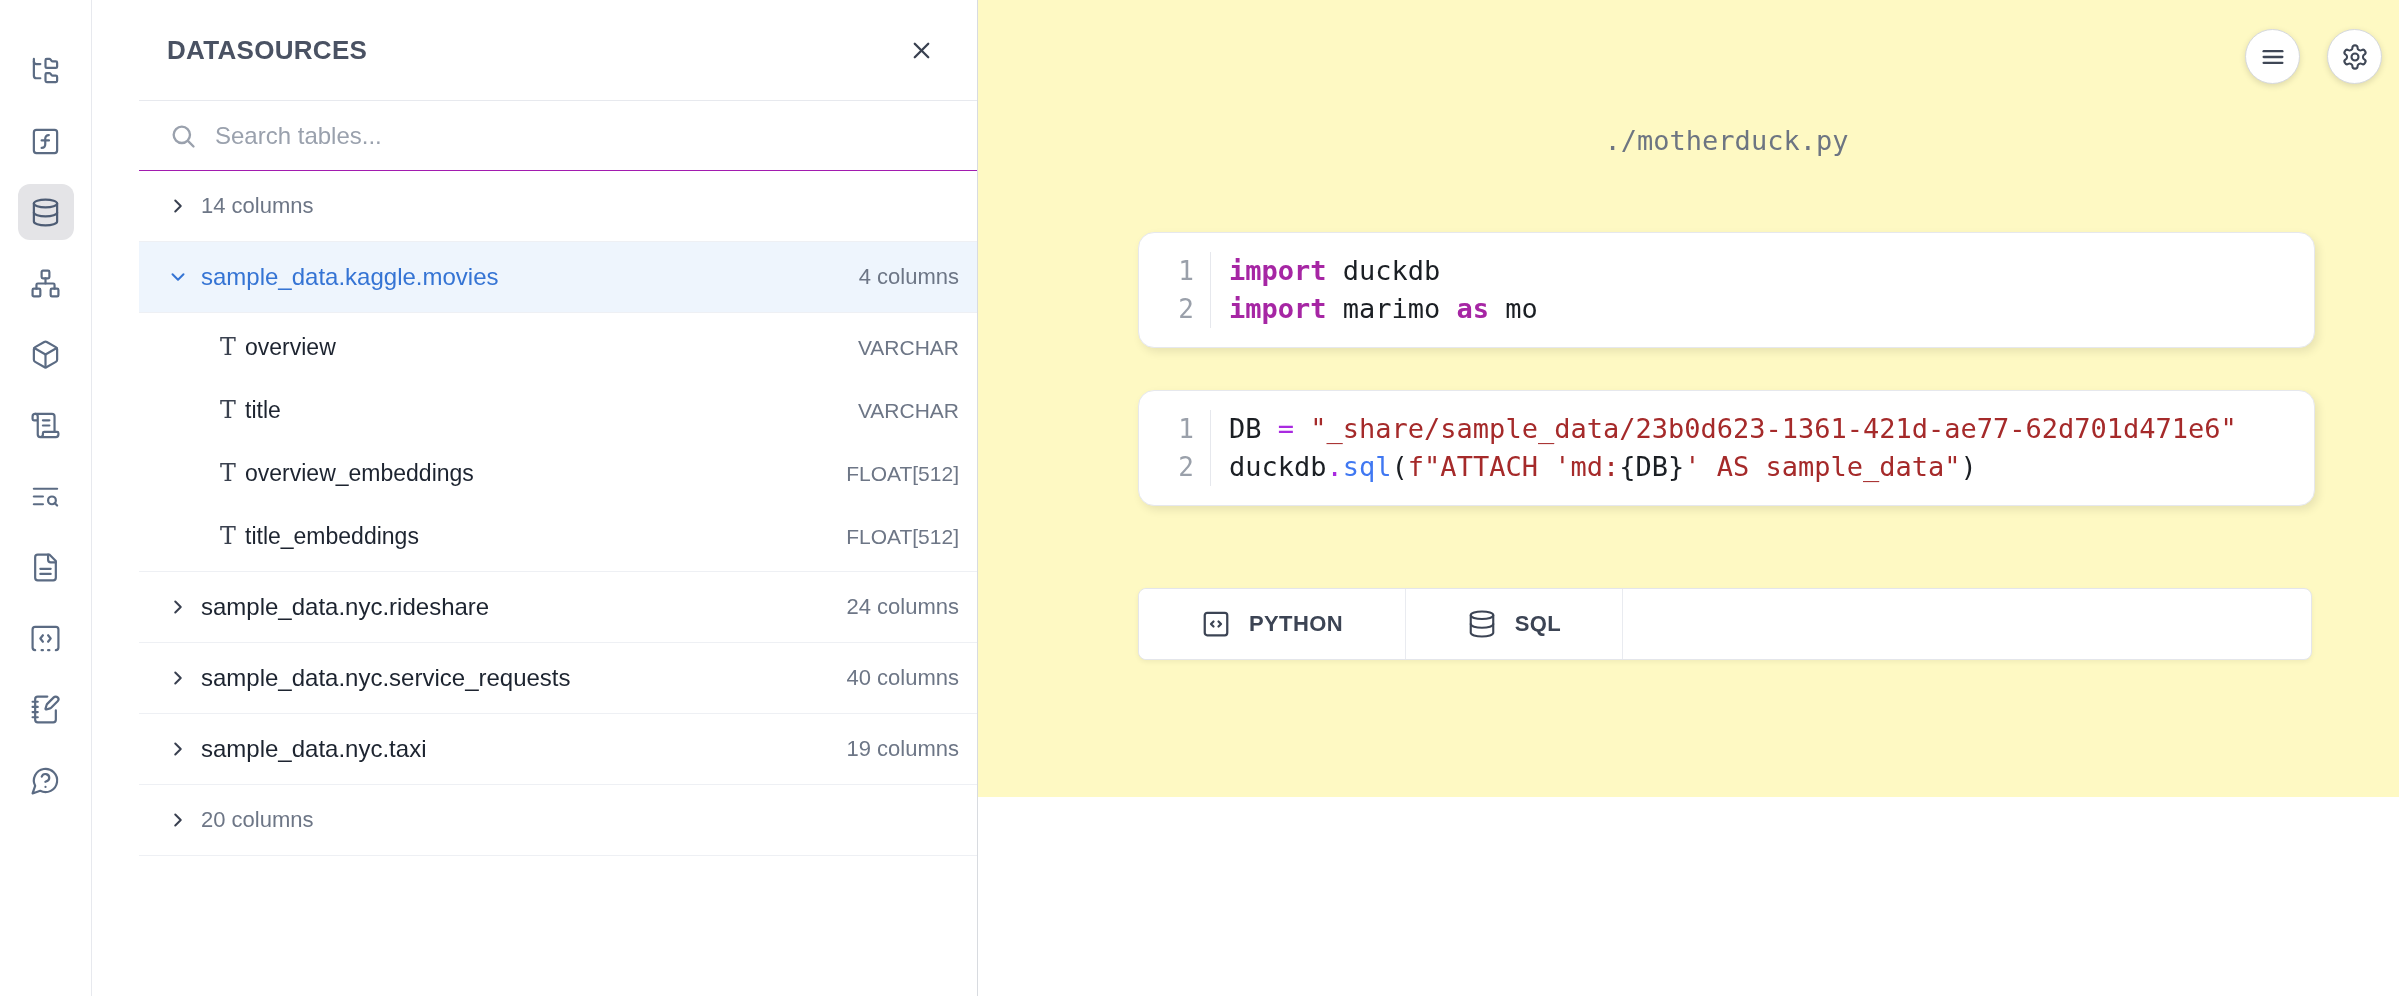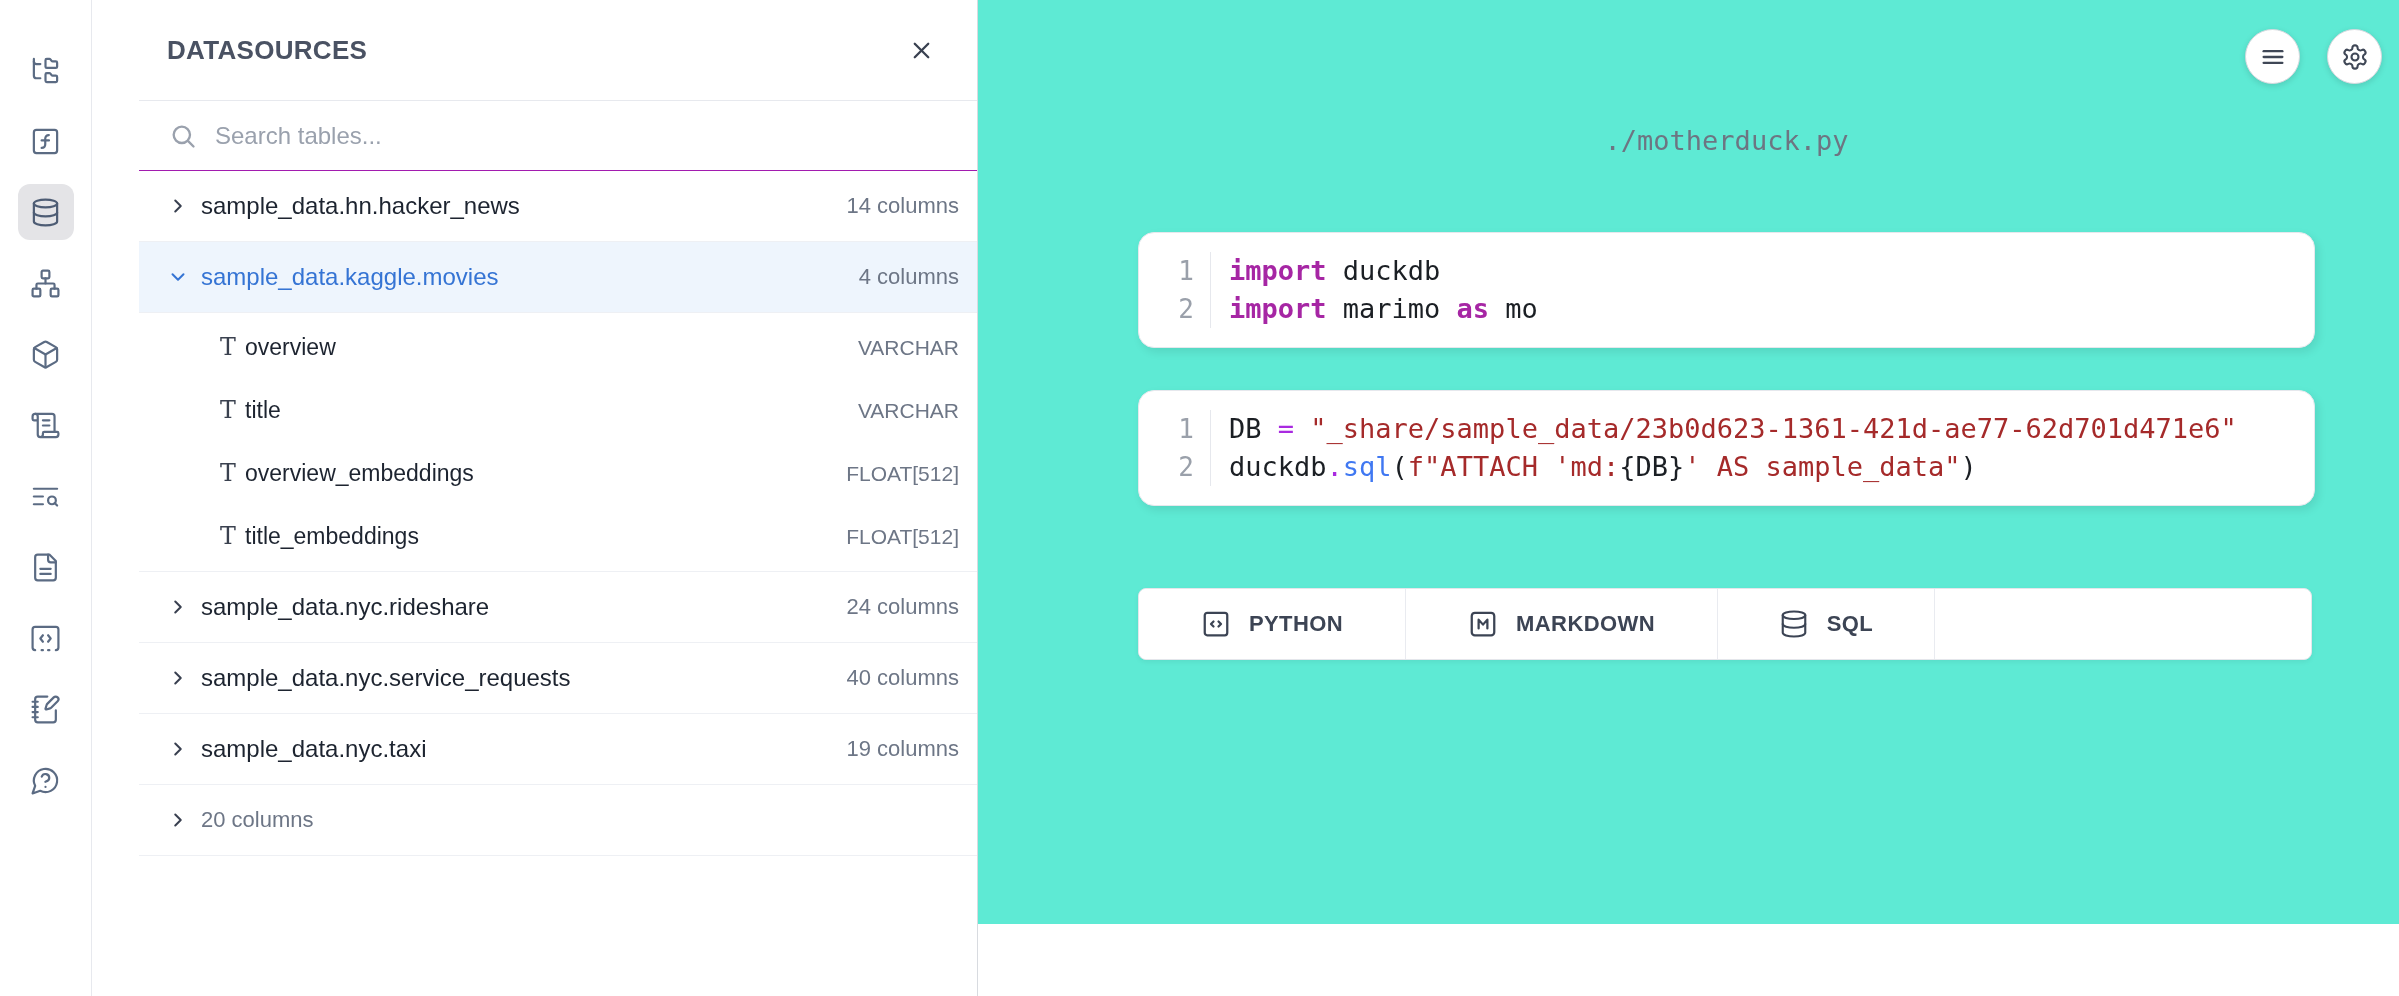--- a/index.html
+++ b/index.html
@@ -43,21 +43,21 @@
   .tbl-row.selected{background:#eef5fd;}
   .tbl-row.selected .tbl-name,.tbl-row.selected .chev{color:#3574d4;}
 
   .cols-wrap{border-bottom:1px solid #eef0f4;padding:3px 0;}
   .col-row{height:63px;display:flex;align-items:center;padding:0 18px 0 72px;cursor:pointer;}
   .col-ticon{width:34px;font-family:"DejaVu Serif",serif;font-size:25px;color:#3a414f;flex:0 0 auto;}
   .col-name{font-size:23px;color:#1d2430;flex:1;}
   .col-type{font-size:21px;color:#6d7686;}
 
   
-  .main{position:absolute;left:978px;top:0;width:1421px;height:924px;background:#5eead4;}
+  .main{position:absolute;left:978px;top:0;width:1421px;height:797px;background:#fef9c3;}
   .top-actions{position:absolute;top:29px;right:17px;display:flex;gap:27px;}
   .action-circle{width:55px;height:55px;border-radius:50%;border:1px solid #d6d9de;background:#fff;
     display:flex;align-items:center;justify-content:center;color:#3f4756;cursor:pointer;
     box-shadow:0 2px 6px rgba(0,0,0,.13);padding:0;}
   .action-circle .icn{width:28px;height:28px;}
 
   .nb-filename{position:absolute;top:125px;left:160px;width:1177px;text-align:center;
     font-family:"DejaVu Sans Mono",monospace;font-size:27px;color:#6d7582;}
 
   .cell{position:absolute;left:160px;width:1177px;box-sizing:border-box;background:#fff;
@@ -228,21 +228,20 @@
     </div>
     <div>
         <div class="tbl-row">
           <span class="chev">
             <span class="icn">
               <svg viewBox="0 0 24 24" fill="none" stroke="currentColor" stroke-width="2.2" stroke-linecap="round" stroke-linejoin="round">
                 <path d="m9 6 6 6-6 6"></path>
               </svg>
             </span>
           </span>
-          <span class="tbl-name">sample_data.hn.hacker_news</span>
           <span class="tbl-count">14 columns</span>
         </div>
         <div class="tbl-row selected">
           <span class="chev">
             <span class="icn">
               <svg viewBox="0 0 24 24" fill="none" stroke="currentColor" stroke-width="2.2" stroke-linecap="round" stroke-linejoin="round">
                 <path d="m6 9 6 6 6-6"></path>
               </svg>
             </span>
           </span>
@@ -374,29 +373,20 @@
         <button class="add-btn" style="width: 267px;">
           <span class="icn">
             <svg viewBox="0 0 24 24" fill="none" stroke="currentColor" stroke-width="1.8" stroke-linecap="round" stroke-linejoin="round">
               <rect x="3" y="3" width="18" height="18" rx="2"></rect>
               <path d="m10 10-2 2 2 2"></path>
               <path d="m14 10 2 2-2 2"></path>
             </svg>
           </span>
           <span>PYTHON</span>
         </button>
-        <button class="add-btn" style="width: 312px;">
-          <span class="icn">
-            <svg viewBox="0 0 24 24" fill="none" stroke="currentColor" stroke-width="1.8" stroke-linecap="round" stroke-linejoin="round">
-              <rect x="3" y="3" width="18" height="18" rx="2.5"></rect>
-              <path d="M8.5 15.5v-7l3.5 4 3.5-4v7"></path>
-            </svg>
-          </span>
-          <span>MARKDOWN</span>
-        </button>
         <button class="add-btn" style="width: 217px;">
           <span class="icn">
             <svg viewBox="0 0 24 24" fill="none" stroke="currentColor" stroke-width="1.7" stroke-linecap="round" stroke-linejoin="round">
               <ellipse cx="12" cy="5" rx="9" ry="3"></ellipse>
               <path d="M3 5V19A9 3 0 0 0 21 19V5"></path>
               <path d="M3 12A9 3 0 0 0 21 12"></path>
             </svg>
           </span>
           <span>SQL</span>
         </button>

